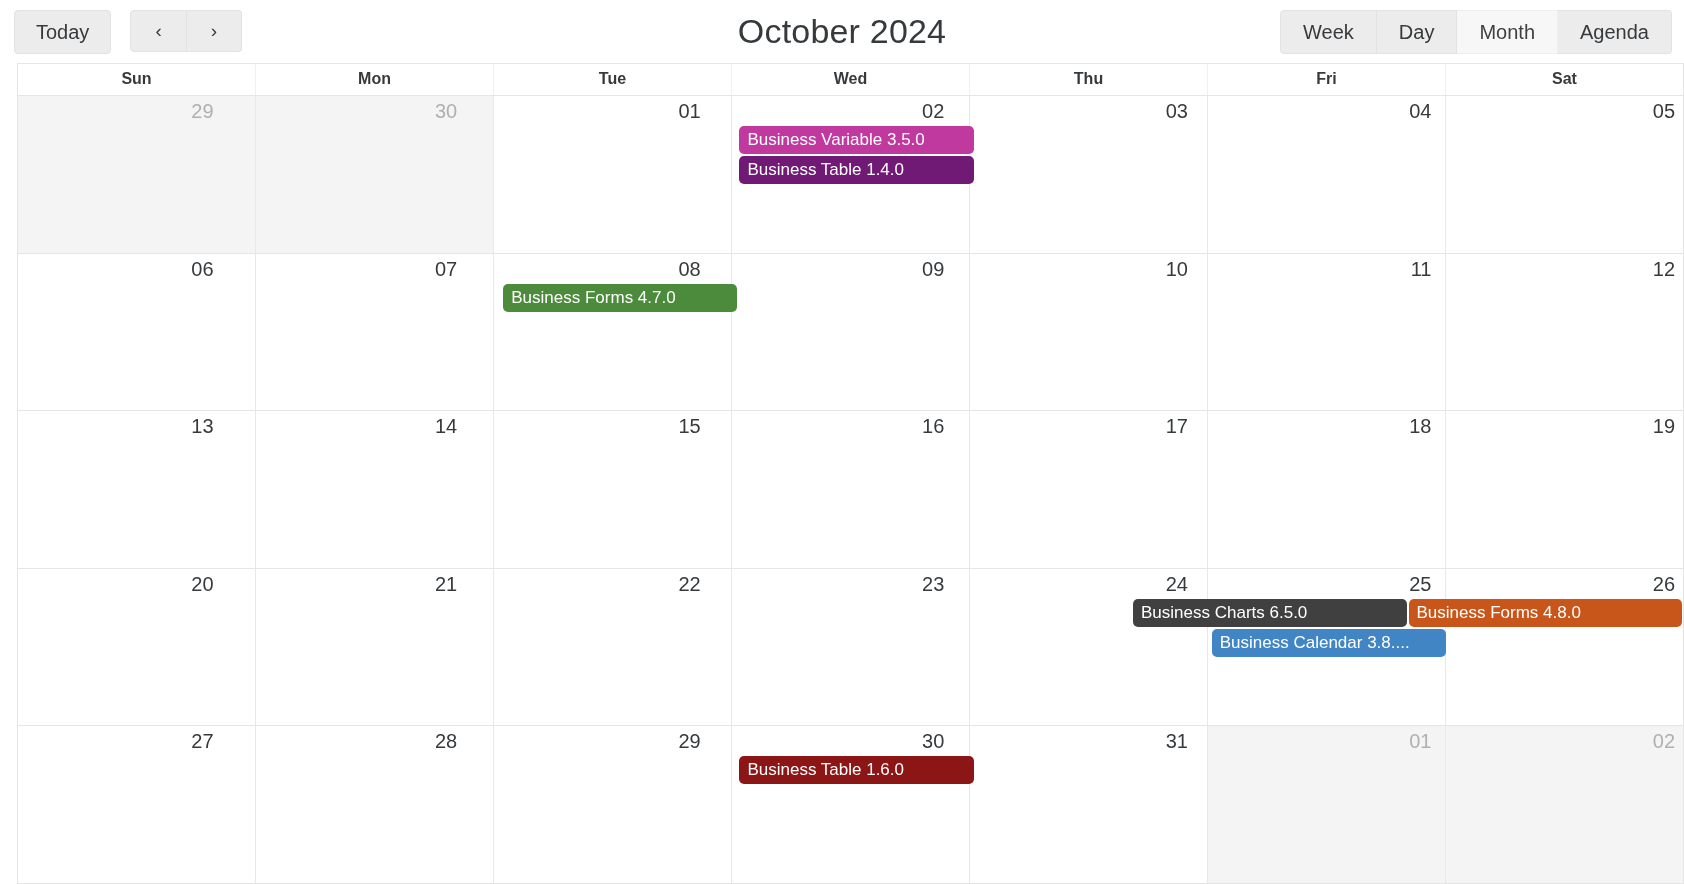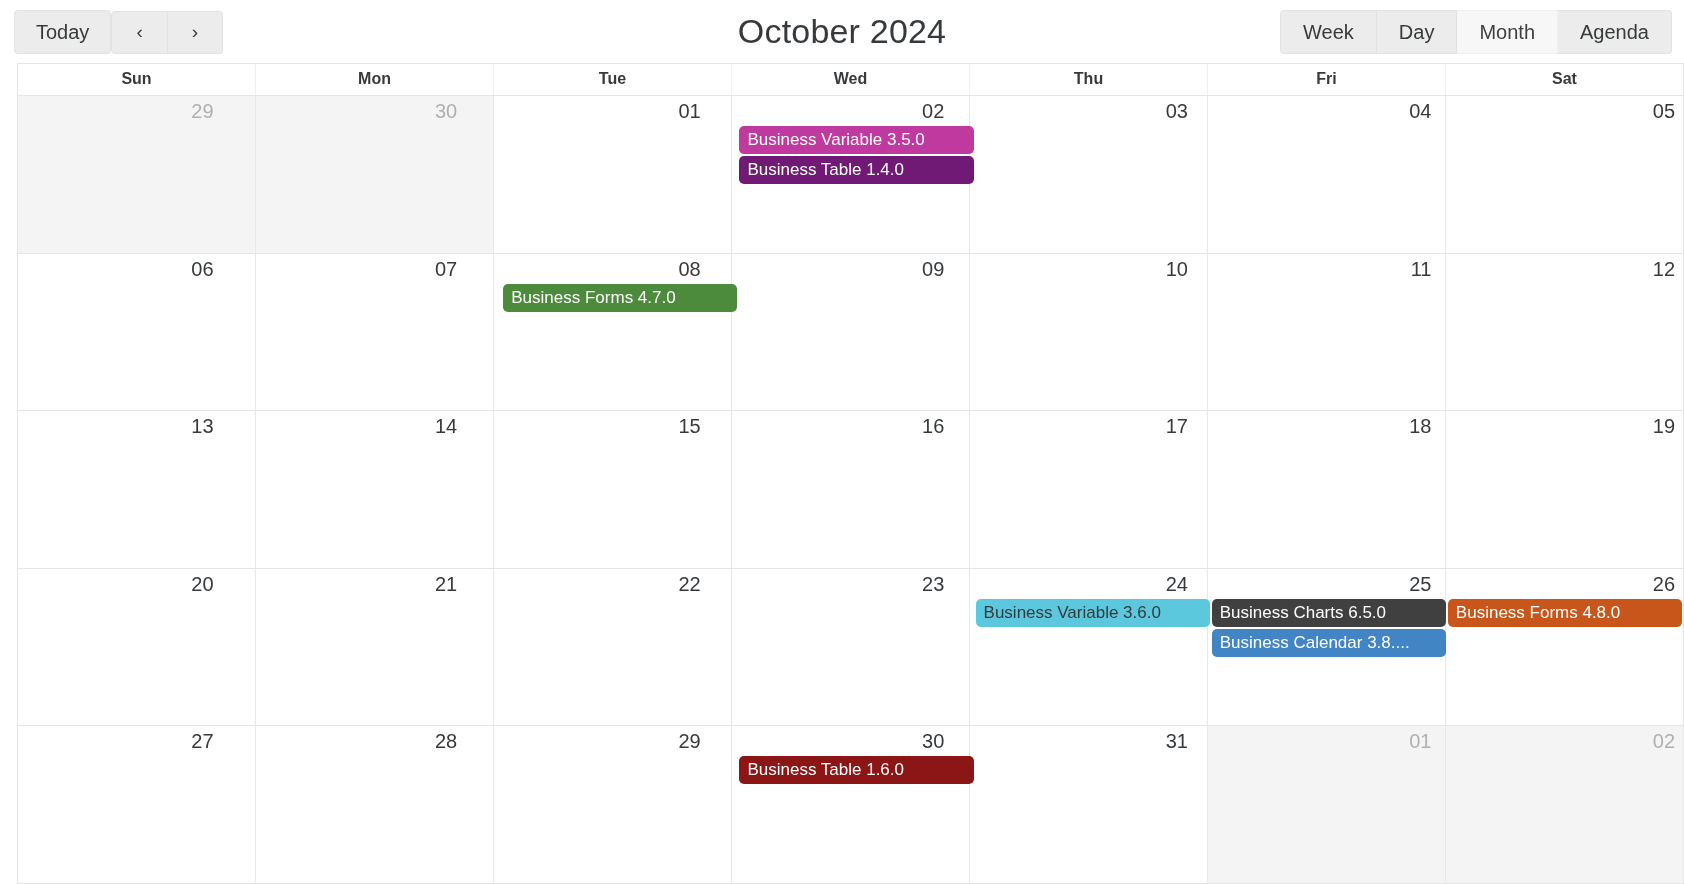--- a/index.html
+++ b/index.html
@@ -17,21 +17,21 @@
 
   
   .toolbar {
     height: 63px;
     flex: 0 0 63px;
     display: flex;
     align-items: center;
     position: relative;
     padding: 0 6px;
   }
-  .tb-left { display: flex; align-items: flex-end; position: absolute; left: 14px; }
+  .tb-left { display: flex; align-items: flex-start; gap: 19px; position: absolute; left: 14px; }
   .tb-right { position: absolute; right: 12px; display: flex; }
 
   .btn {
     font-family: "Liberation Sans", sans-serif;
     font-size: 20px;
     color: #373a3c;
     background: #ececec;
     border: 1px solid #e2e2e2;
     border-radius: 4px;
     padding: 10px 21px;
@@ -306,23 +306,20 @@
               <div class="date-cell">22</div>
               <div class="date-cell">23</div>
               <div class="date-cell">24</div>
               <div class="date-cell">25</div>
               <div class="date-cell">26</div>
             </div>
             <div class="events-layer">
               <div class="event-line">
                 <div class="slot" style="flex-grow: 4;"></div>
                 <div class="slot" style="flex-grow: 1;">
-                  <div class="event dark-text" style="background: rgb(91, 200, 221);">Business Variable 3.6.0</div>
-                </div>
-                <div class="slot" style="flex-grow: 1;">
                   <div class="event" style="background: #404040;">Business Charts 6.5.0</div>
                 </div>
                 <div class="slot" style="flex-grow: 1;">
                   <div class="event" style="background: rgb(200, 86, 26);">Business Forms 4.8.0</div>
                 </div>
               </div>
               <div class="event-line">
                 <div class="slot" style="flex-grow: 5;"></div>
                 <div class="slot" style="flex-grow: 1;">
                   <div class="event" style="background: rgb(65, 133, 196);">Business Calendar 3.8....</div>

